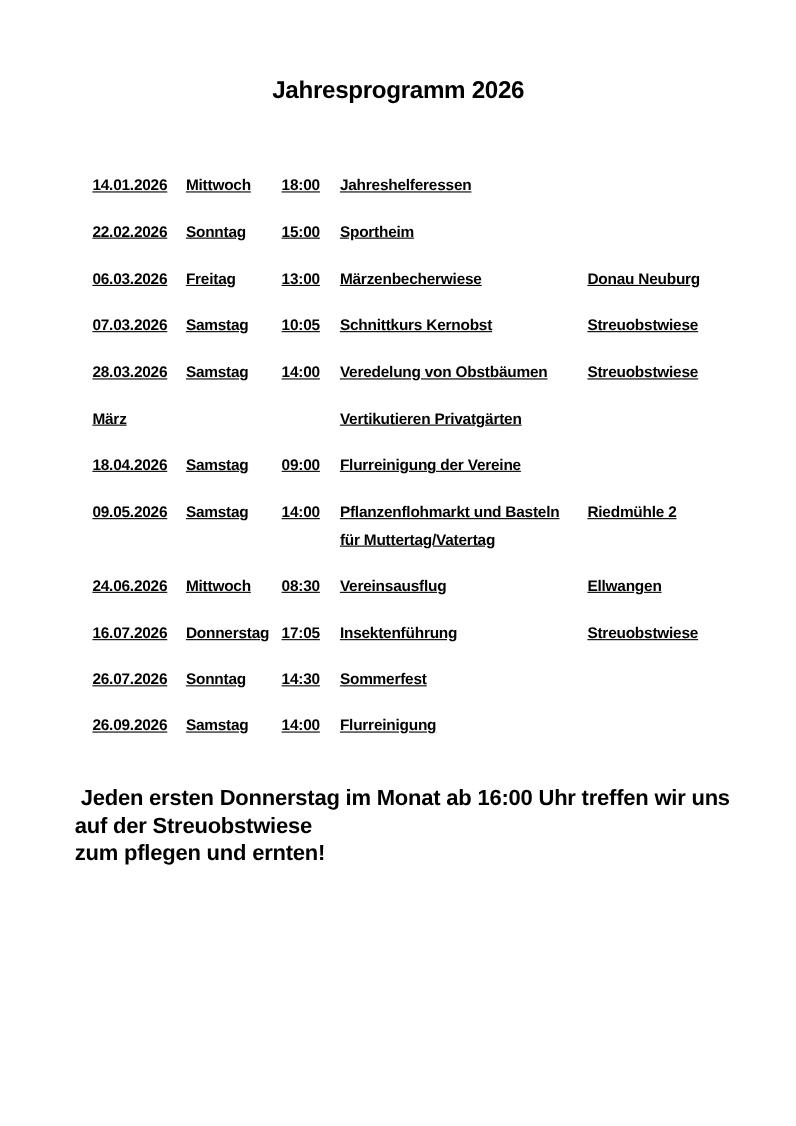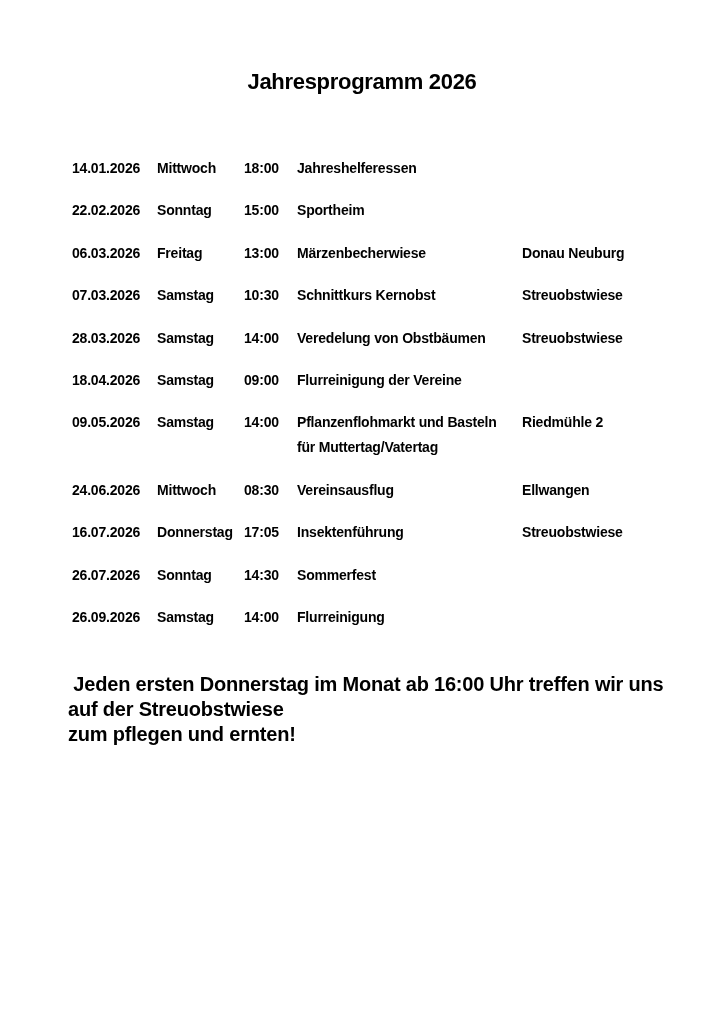--- a/index.html
+++ b/index.html
@@ -25,21 +25,22 @@
   }
   .doc-title {
     margin: 0 18px 58px 0;
     font-size: 22px;
     line-height: 32px;
     font-weight: 700;
     letter-spacing: -0.3px;
     text-align: center;
   }
   .rows {
-    margin: 4px;
+    margin: 16px;
+    text-decoration: underline;
   }
   .row {
     display: grid;
     grid-template-columns: 85px 87px 53px 225px 1fr;
     font-size: 14px;
     line-height: 25px;
     letter-spacing: -0.2px;
     margin-bottom: 17.4px;
   }
   .cell { white-space: nowrap; }
@@ -85,39 +86,49 @@
     <div class="cell event">
       <div>Märzenbecherwiese</div>
 
     </div>
     <div class="cell location">Donau Neuburg</div>
   </div>
 
   <div class="row">
     <div class="cell date">07.03.2026</div>
     <div class="cell day">Samstag</div>
-    <div class="cell time">10:30</div>
+    <div class="cell time">10:05</div>
     <div class="cell event">
       <div>Schnittkurs Kernobst</div>
 
     </div>
     <div class="cell location">Streuobstwiese</div>
   </div>
 
   <div class="row">
     <div class="cell date">28.03.2026</div>
     <div class="cell day">Samstag</div>
     <div class="cell time">14:00</div>
     <div class="cell event">
       <div>Veredelung von Obstbäumen</div>
 
     </div>
     <div class="cell location">Streuobstwiese</div>
   </div>
 
+  <div class="row">
+    <div class="cell date">März</div>
+    <div class="cell day"></div>
+    <div class="cell time"></div>
+    <div class="cell event">
+      <div>Vertikutieren Privatgärten</div>
+
+    </div>
+    <div class="cell location"></div>
+  </div>
 
   <div class="row">
     <div class="cell date">18.04.2026</div>
     <div class="cell day">Samstag</div>
     <div class="cell time">09:00</div>
     <div class="cell event">
       <div>Flurreinigung der Vereine</div>
 
     </div>
   </div>

